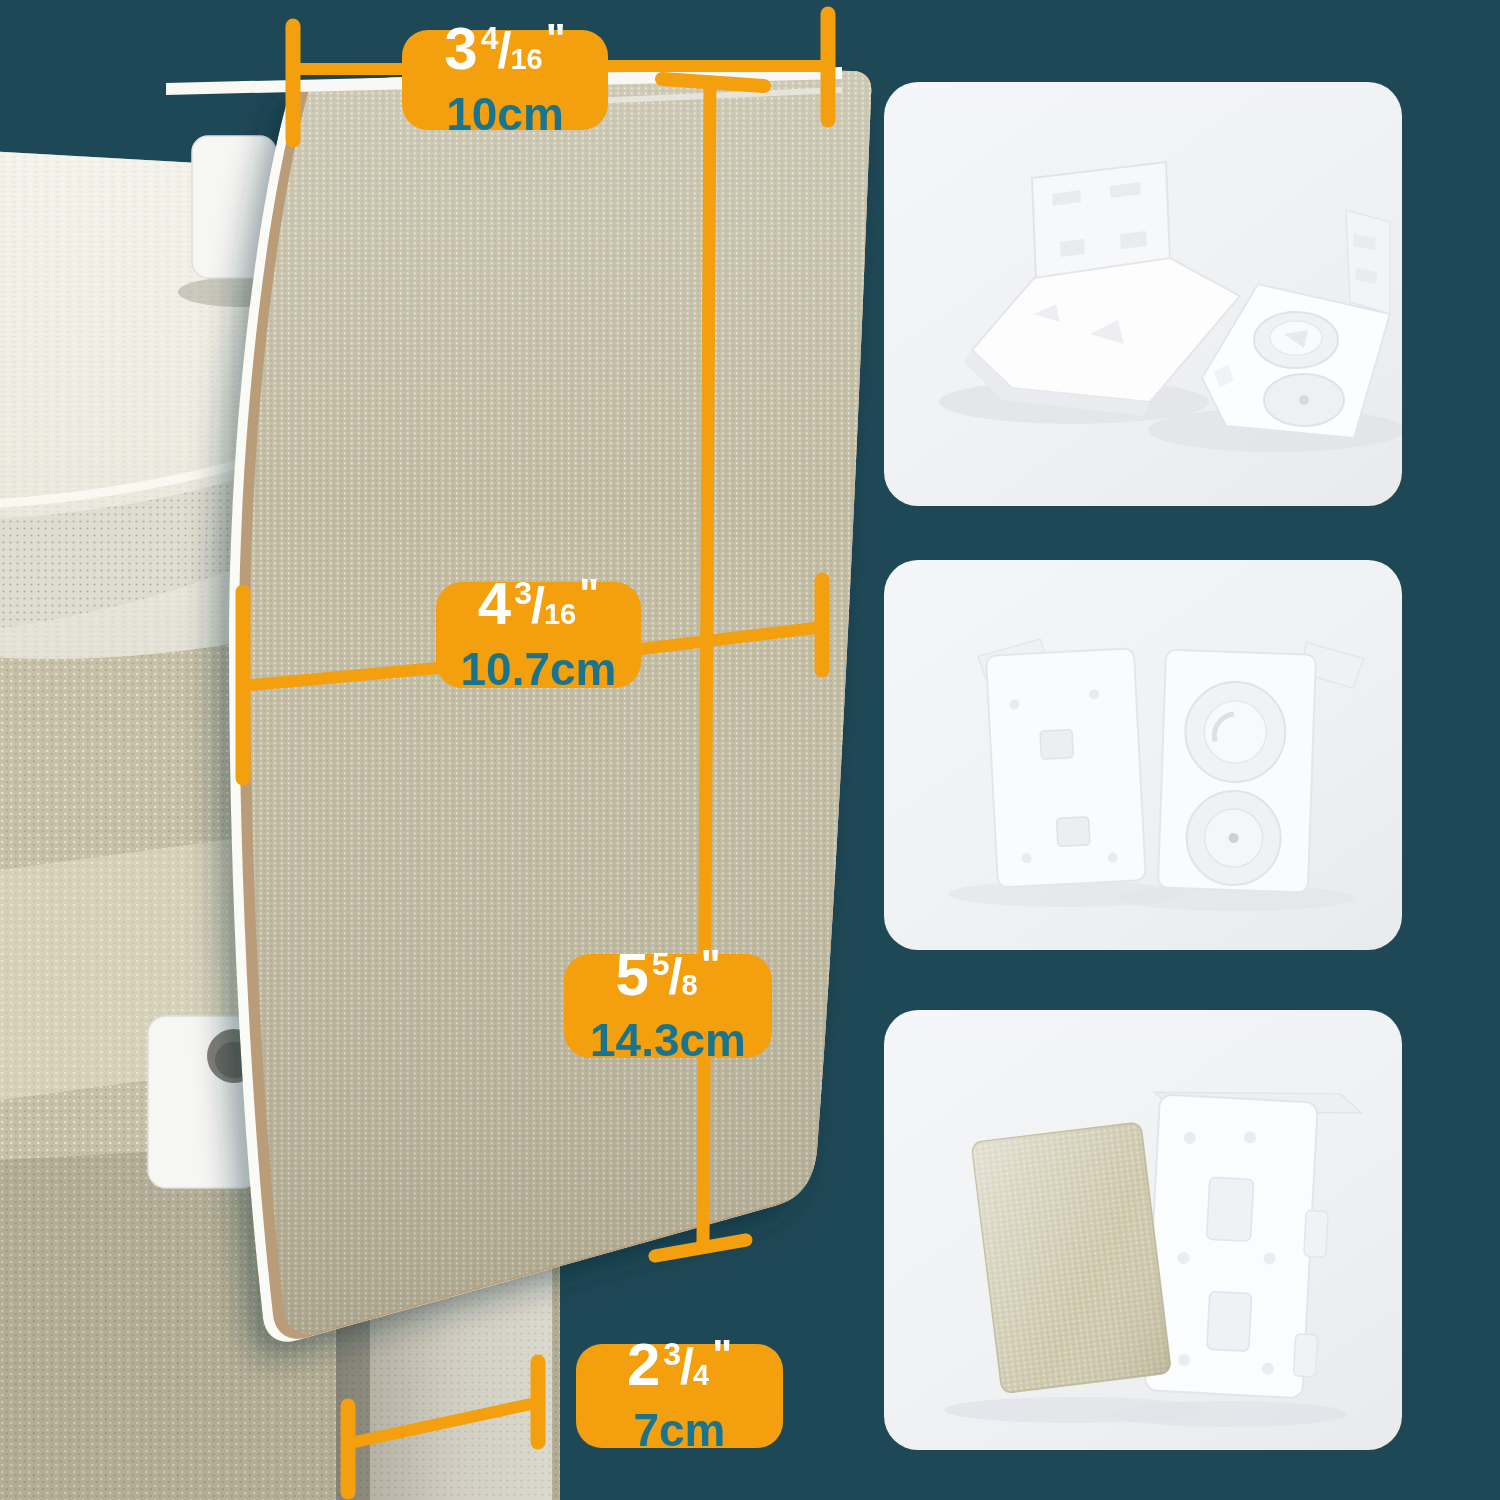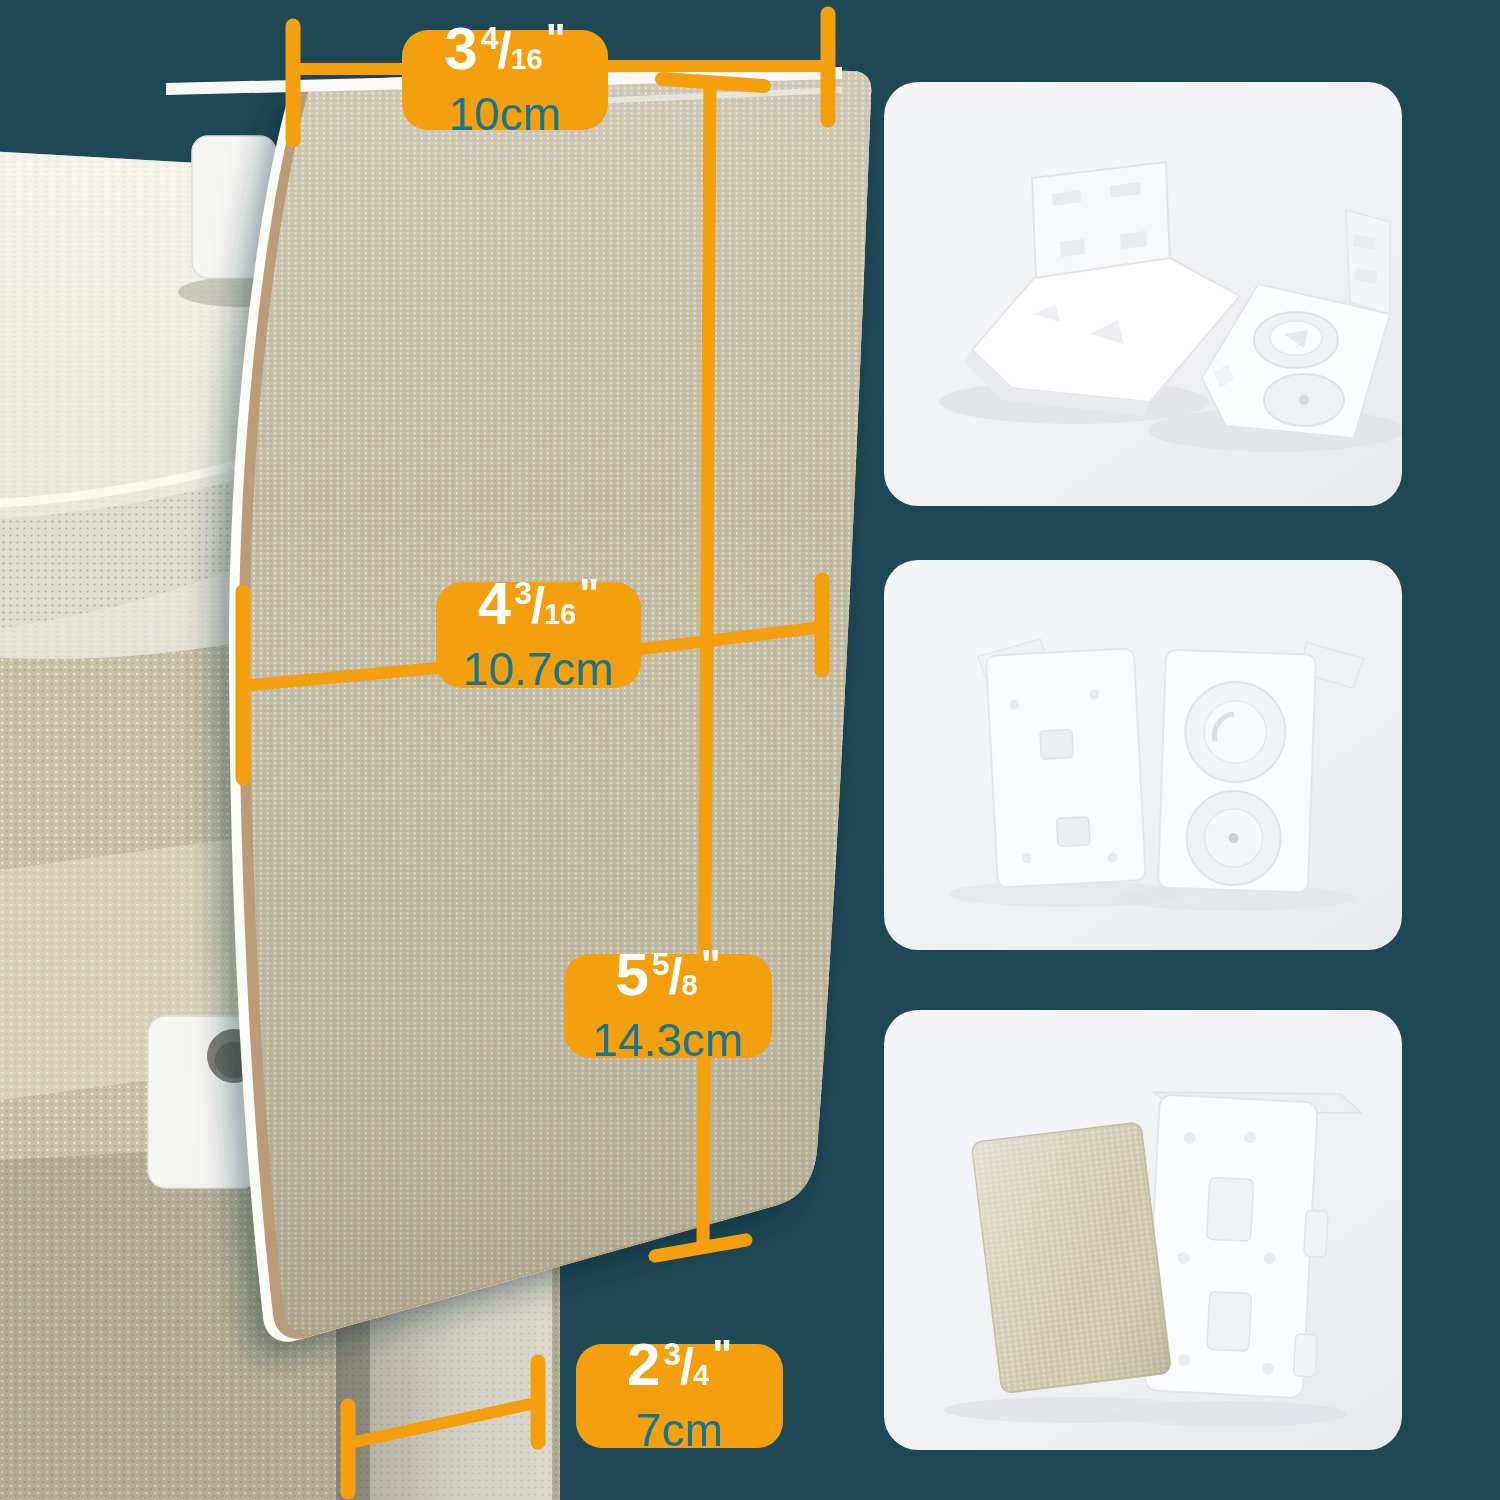--- a/index.html
+++ b/index.html
@@ -13,21 +13,21 @@
   .inset svg{display:block;width:100%;height:100%;}
   .dim-label{position:absolute;background:#F39F0E;border-radius:26px;
              display:flex;flex-direction:column;align-items:center;justify-content:center;
              text-align:center;}
   .inch-row{color:#FFFFFF;font-weight:bold;line-height:50px;white-space:nowrap;}
   .inch-row .whole{font-size:60px;}
   .inch-row .num{font-size:32px;position:relative;top:-20px;margin-left:3px;}
   .inch-row .slash{font-size:50px;position:relative;top:-2px;margin:0 -1px;}
   .inch-row .den{font-size:29px;position:relative;top:0;}
   .inch-row .mark{font-size:42px;position:relative;top:-16px;margin-left:3px;}
-  .metric-row{color:#19758F;font-weight:normal;font-size:46px;line-height:46px;margin-top:2px;}
+  .metric-row{color:#19758F;font-weight:bold;font-size:46px;line-height:46px;margin-top:2px;}
 </style>
 </head>
 <body>
 
 <div class="stage">
 
   <svg class="scene-svg" width="880" height="1500" viewBox="0 0 880 1500">
     <defs>
       <pattern id="pBack" width="9" height="7" patternUnits="userSpaceOnUse">
         <rect width="9" height="7" fill="#C6C0A7"></rect>

